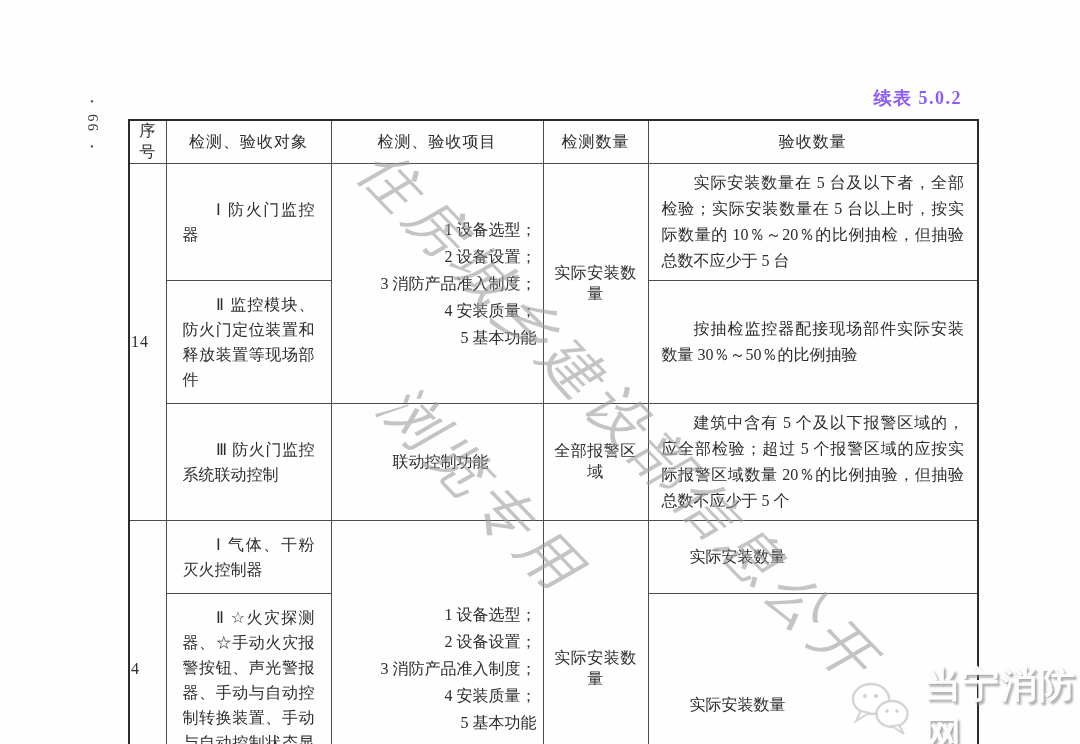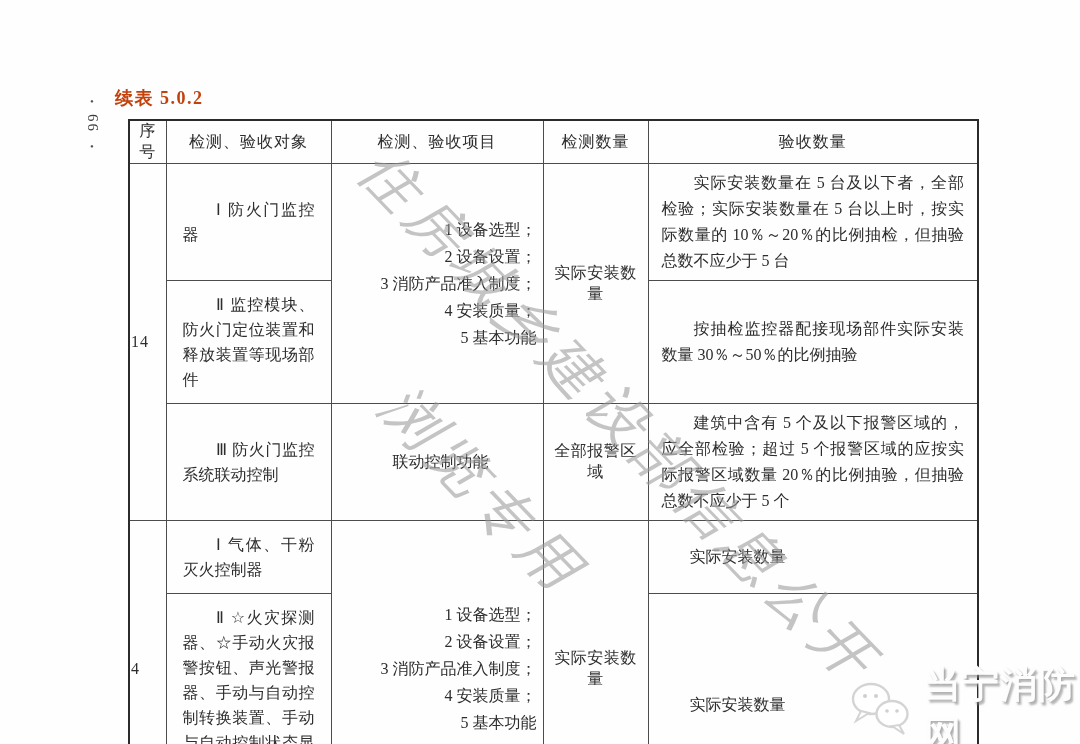--- a/index.html
+++ b/index.html
@@ -5,21 +5,21 @@
   html,body{margin:0;padding:0;}
   body{background:#ffffff;font-family:"Liberation Serif", serif;}
   .page{position:relative;width:1080px;height:744px;background:#fefefe;overflow:hidden;}
 
   
   .pagenum{position:absolute;left:80px;top:96px;width:24px;display:flex;flex-direction:column;align-items:center;color:#4a4a4a;}
   .pagenum .dot{font-size:11px;line-height:10px;color:#555;}
   .pagenum .num{display:block;transform:rotate(90deg);font-size:15px;letter-spacing:2px;color:#3c3c3c;margin:9px 0;}
 
   
-  .tbl-title{position:absolute;left:115px;top:86px;width:847px;text-align:left;font-size:18px;font-weight:bold;color:#c2410c;letter-spacing:1.5px;}
+  .tbl-title{position:absolute;left:115px;top:86px;width:847px;text-align:right;font-size:18px;font-weight:bold;color:#8b5cf6;letter-spacing:1.5px;}
 
   
   table.spec{position:absolute;left:128px;top:119px;border-collapse:collapse;table-layout:fixed;width:849px;background:transparent;}
   table.spec td,table.spec th{border:1px solid #4c4c4c;color:#2d2d2d;font-size:16px;font-weight:normal;vertical-align:middle;box-sizing:border-box;overflow:hidden;}
   table.spec{border:2px solid #2b2b2b;}
   table.spec tr.hdr th{height:29px;text-align:center;letter-spacing:1px;padding:0 2px;}
   .c-seq{font-size:15px;letter-spacing:1px;}
   .c-obj{padding:3px 8px;line-height:25px;text-align:justify;}
   .c-obj p{margin:8px;text-indent:2.1em;}
   .c-items{padding:4px 6px 4px 13px;}

